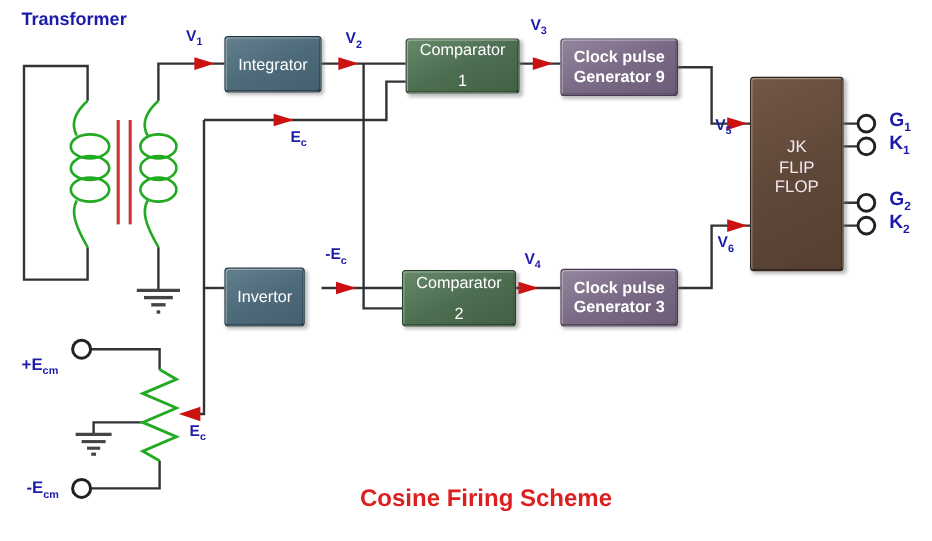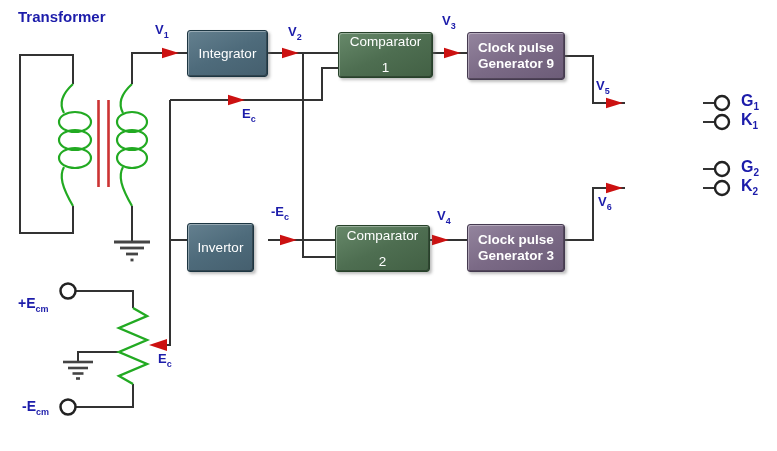--- a/index.html
+++ b/index.html
@@ -139,34 +139,40 @@
   <div class="block purple" style="left:467px;top:32px;width:98px;height:48px">
     <span>Clock pulse</span>
     <span>Generator 9</span>
   </div>
 
   <div class="block purple" style="left:467px;top:224px;width:98px;height:48px">
     <span>Clock pulse</span>
     <span>Generator 3</span>
   </div>
 
+  <div class="block brown" style="left:625px;top:64px;width:78px;height:162px">
+    <span>JK</span>
+    <span>FLIP</span>
+    <span>FLOP</span>
+  </div>
 
   <div class="tlabel" style="left:18px;top:8px">Transformer</div>
 
   <div class="sig" style="left:155px;top:22px"><span>V</span><sub>1</sub></div>
   <div class="sig" style="left:288px;top:24px"><span>V</span><sub>2</sub></div>
   <div class="sig" style="left:442px;top:13px"><span>V</span><sub>3</sub></div>
   <div class="sig" style="left:242px;top:106px"><span>E</span><sub>c</sub></div>
   <div class="sig" style="left:271px;top:204px"><span>-E</span><sub>c</sub></div>
   <div class="sig" style="left:437px;top:208px"><span>V</span><sub>4</sub></div>
-  <div class="sig" style="left:596px;top:78px"><span>V</span><sub>5</sub></div>
+  <div class="sig" style="left:596px;top:96px"><span>V</span><sub>5</sub></div>
   <div class="sig" style="left:598px;top:194px"><span>V</span><sub>6</sub></div>
   <div class="sig" style="left:158px;top:351px"><span>E</span><sub>c</sub></div>
   <div class="sig" style="left:18px;top:295px;font-size:14px"><span>+E</span><sub>cm</sub></div>
   <div class="sig" style="left:22px;top:398px;font-size:14px"><span>-E</span><sub>cm</sub></div>
 
   <div class="sig term" style="left:741px;top:92px"><span>G</span><sub>1</sub></div>
   <div class="sig term" style="left:741px;top:111px"><span>K</span><sub>1</sub></div>
   <div class="sig term" style="left:741px;top:158px"><span>G</span><sub>2</sub></div>
   <div class="sig term" style="left:741px;top:177px"><span>K</span><sub>2</sub></div>
 
+  <div class="title" style="left:205px;top:405px;width:400px">Cosine Firing Scheme</div>
 
 </div>
 
 </body></html>

